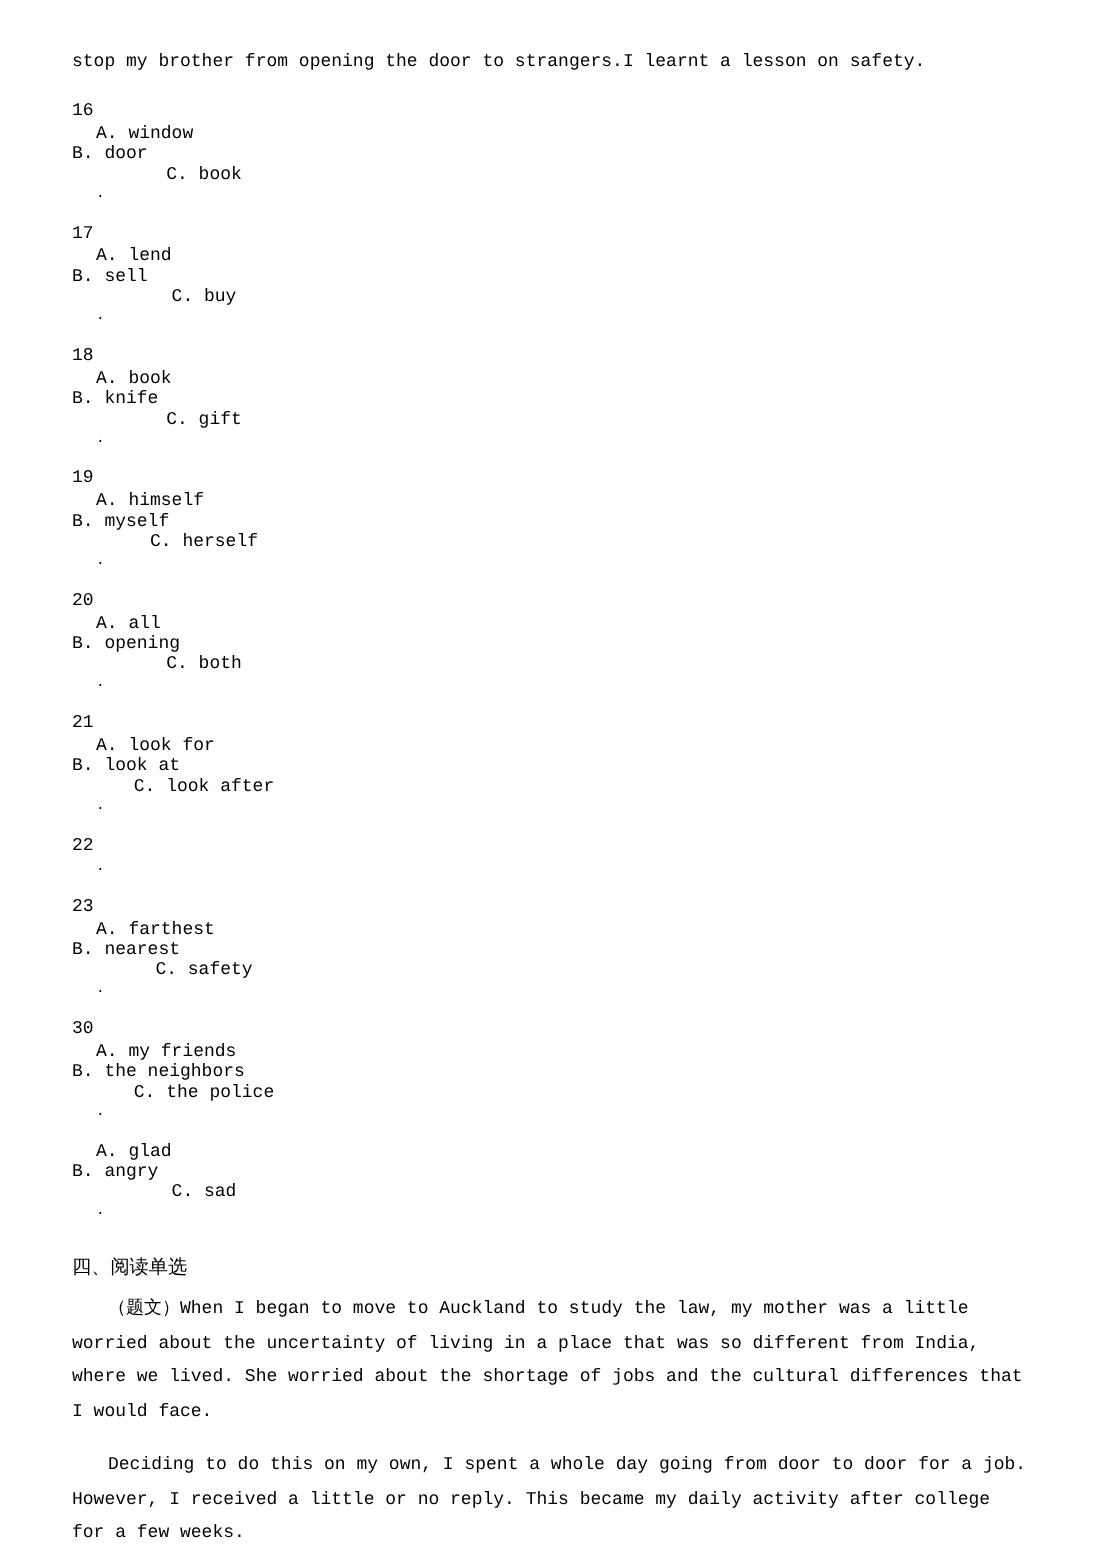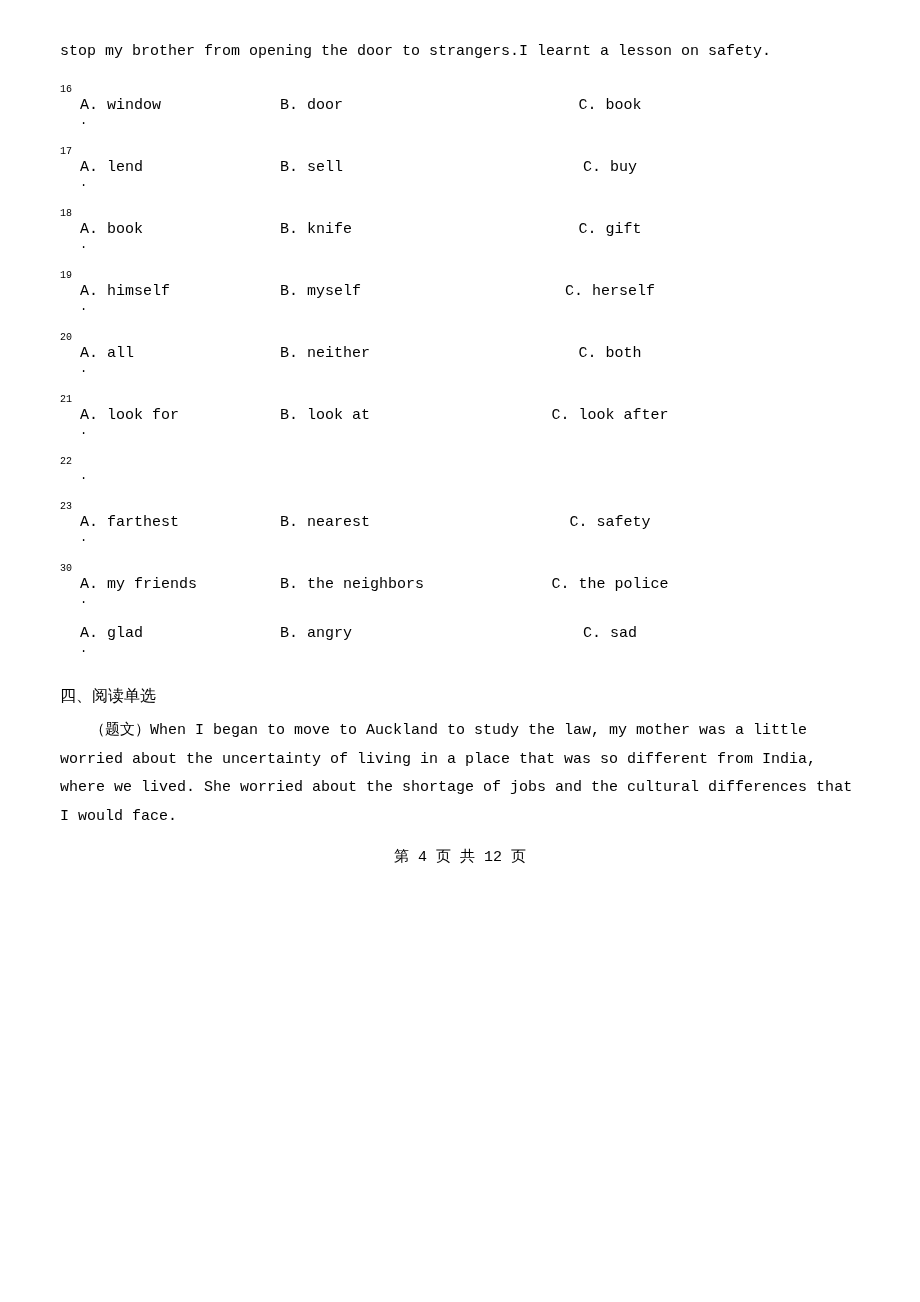--- a/index.html
+++ b/index.html
@@ -17,27 +17,27 @@
       padding: 40px 60px 60px 60px;
     }
     .intro-text {
       margin-bottom: 20px;
       line-height: 1.6;
     }
     .question-block {
       margin-bottom: 18px;
     }
     .question-number {
-      font-size: 10px;
+      font-size: 15px;
       display: block;
       margin-bottom: 2px;
     }
     .options-row {
       display: flex;
-      flex-direction: row;
+      flex-direction: column;
       gap: 0;
     }
     .option {
       width: 220px;
       font-size: 15px;
     }
     .option-a {
       width: 220px;
       padding-left: 20px;
     }
@@ -115,21 +115,21 @@
       <span class="option option-b">B. myself</span>
       <span class="option option-c">C. herself</span>
     </div>
     <div class="dot-line">.</div>
   </div>
 
   <div class="question-block">
     <span class="question-number">20</span>
     <div class="options-row">
       <span class="option option-a">A. all</span>
-      <span class="option option-b">B. neither</span>
+      <span class="option option-b">B. opening</span>
       <span class="option option-c">C. both</span>
     </div>
     <div class="dot-line">.</div>
   </div>
 
   <div class="question-block">
     <span class="question-number">21</span>
     <div class="options-row">
       <span class="option option-a">A. look for</span>
       <span class="option option-b">B. look at</span>
@@ -170,17 +170,18 @@
       <span class="option option-c">C. sad</span>
     </div>
     <div class="dot-line">.</div>
   </div>
 </div>
 
 <div class="section-header">四、阅读单选</div>
 
 <div>
   <p class="passage-paragraph">（题文）When I began to move to Auckland to study the law, my mother was a little worried about the uncertainty of living in a place that was so different from India, where we lived. She worried about the shortage of jobs and the cultural differences that I would face.</p>
+  <p class="passage-paragraph">Deciding to do this on my own, I spent a whole day going from door to door for a job. However, I received a little or no reply. This became my daily activity after college for a few weeks.</p>
 </div>
 
 <div class="page-footer">
   <span>第 4 页 共 12 页</span>
 </div>
 
 </body></html>

